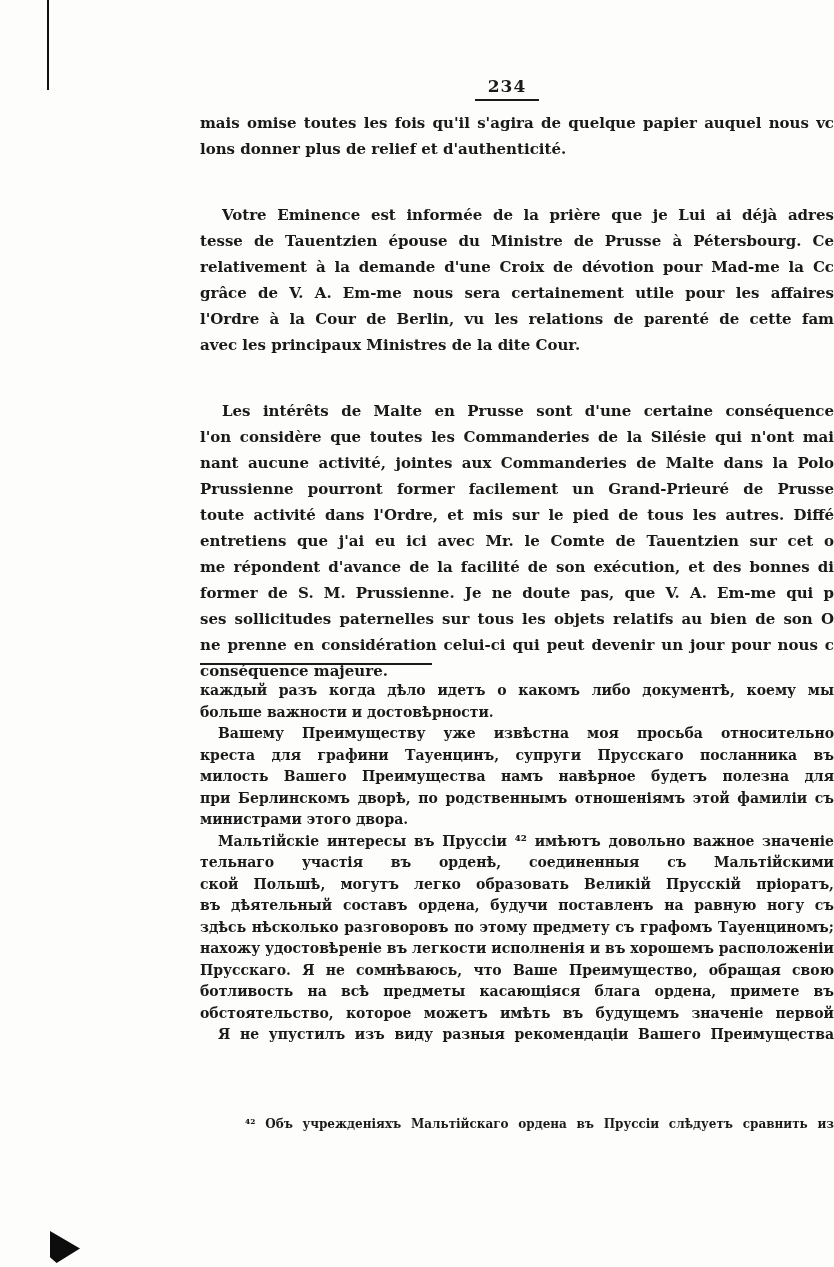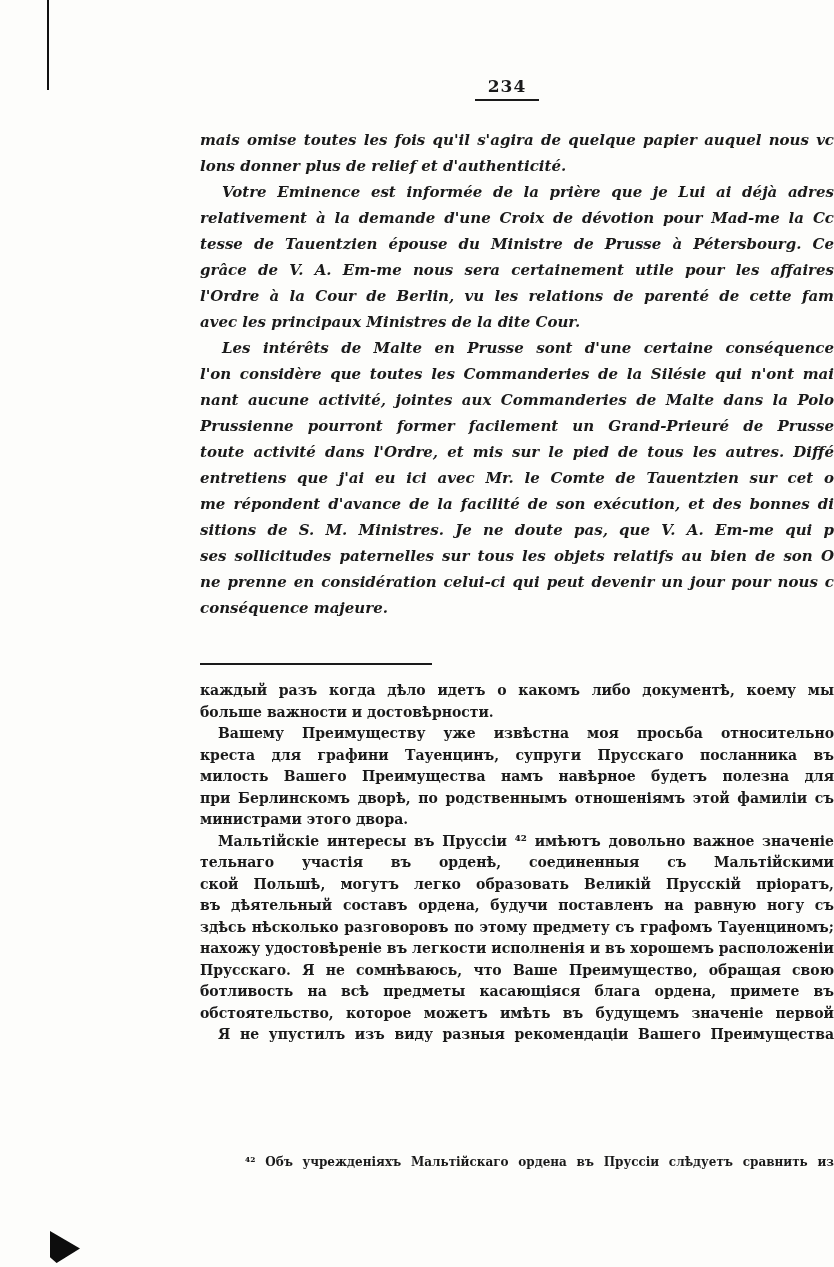--- a/index.html
+++ b/index.html
@@ -39,40 +39,40 @@
   .text-block { position: absolute; }
   .line {
     text-align: justify;
     text-align-last: justify;
     overflow: hidden;
     white-space: normal;
   }
   .line.end-short { text-align: left; text-align-last: left; }
 
   .french {
-    left: 200px; top: 127px; width: 634px;
-    font-size: 15px; font-weight: 700; font-style: italic;
+    left: 200px; top: 110px; width: 634px;
+    font-size: 15px; font-weight: 700;
   }
   .french .line { height: 26px; line-height: 26px; }
-  .french .para.indent .line:first-child { text-indent: 22px; }
+  .french .para.indent .line:first-child { text-indent: 22px; margin-top: 40px; }
 
   .separator {
     position: absolute; left: 200px; top: 663px;
     width: 232px; height: 2px; background: #1a1a1a;
   }
 
   .russian {
     left: 200px; top: 680px; width: 634px;
     font-size: 14px; font-weight: 700;
   }
   .russian .line { height: 21.5px; line-height: 21.5px; }
   .russian .para.indent .line:first-child { text-indent: 18px; }
 
   .footnote {
-    left: 218px; top: 1151px; width: 616px;
+    left: 218px; top: 1113px; width: 616px;
     font-size: 12px; font-weight: 700;
   }
   .footnote .line { height: 22px; line-height: 22px; }
   .footnote .para.indent .line:first-child { text-indent: 27px; }
 </style>
 </head>
 <body>
 
 <div class="page">
 
@@ -82,35 +82,35 @@
     <span class="pagenum">234</span>
   </div>
 
   <div class="text-block french">
       <div class="para">
         <div class="line">mais omise toutes les fois qu'il s'agira de quelque papier auquel nous vc</div>
         <div class="line end-short">lons donner plus de relief et d'authenticité.</div>
       </div>
       <div class="para indent">
         <div class="line">Votre Eminence est informée de la prière que je Lui ai déjà adres</div>
+        <div class="line">tesse de Tauentzien épouse du Ministre de Prusse à Pétersbourg. Ce</div>
         <div class="line">relativement à la demande d'une Croix de dévotion pour Mad-me la Cc</div>
-        <div class="line">tesse de Tauentzien épouse du Ministre de Prusse à Pétersbourg. Ce</div>
         <div class="line">grâce de V. A. Em-me nous sera certainement utile pour les affaires</div>
         <div class="line">l'Ordre à la Cour de Berlin, vu les relations de parenté de cette fam</div>
         <div class="line end-short">avec les principaux Ministres de la dite Cour.</div>
       </div>
       <div class="para indent">
         <div class="line">Les intérêts de Malte en Prusse sont d'une certaine conséquence</div>
         <div class="line">l'on considère que toutes les Commanderies de la Silésie qui n'ont mai</div>
         <div class="line">nant aucune activité, jointes aux Commanderies de Malte dans la Polo</div>
         <div class="line">Prussienne pourront former facilement un Grand-Prieuré de Prusse</div>
         <div class="line">toute activité dans l'Ordre, et mis sur le pied de tous les autres. Diffé</div>
         <div class="line">entretiens que j'ai eu ici avec Mr. le Comte de Tauentzien sur cet o</div>
         <div class="line">me répondent d'avance de la facilité de son exécution, et des bonnes di</div>
-        <div class="line">sitions de S. M. Ministres. Je ne doute pas, que V. A. Em-me qui p</div>
+        <div class="line">former de S. M. Prussienne. Je ne doute pas, que V. A. Em-me qui p</div>
         <div class="line">ses sollicitudes paternelles sur tous les objets relatifs au bien de son O</div>
         <div class="line">ne prenne en considération celui-ci qui peut devenir un jour pour nous c</div>
         <div class="line end-short">conséquence majeure.</div>
       </div>
     </div>
 
   <div class="separator"></div>
 
   <div class="text-block russian">
       <div class="para">

